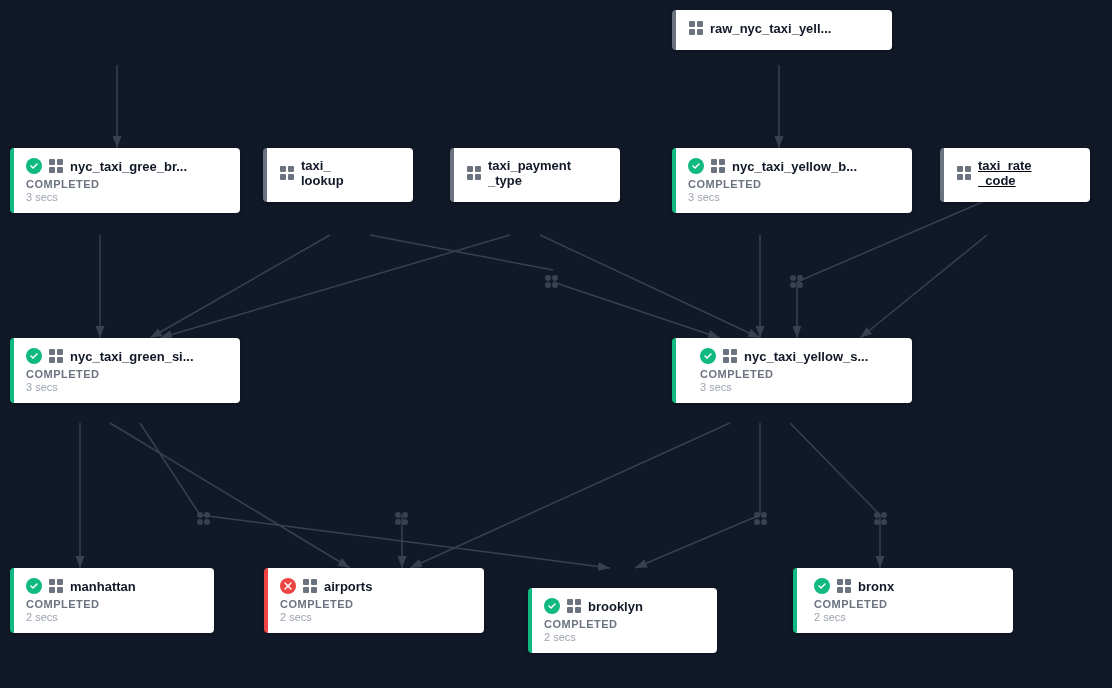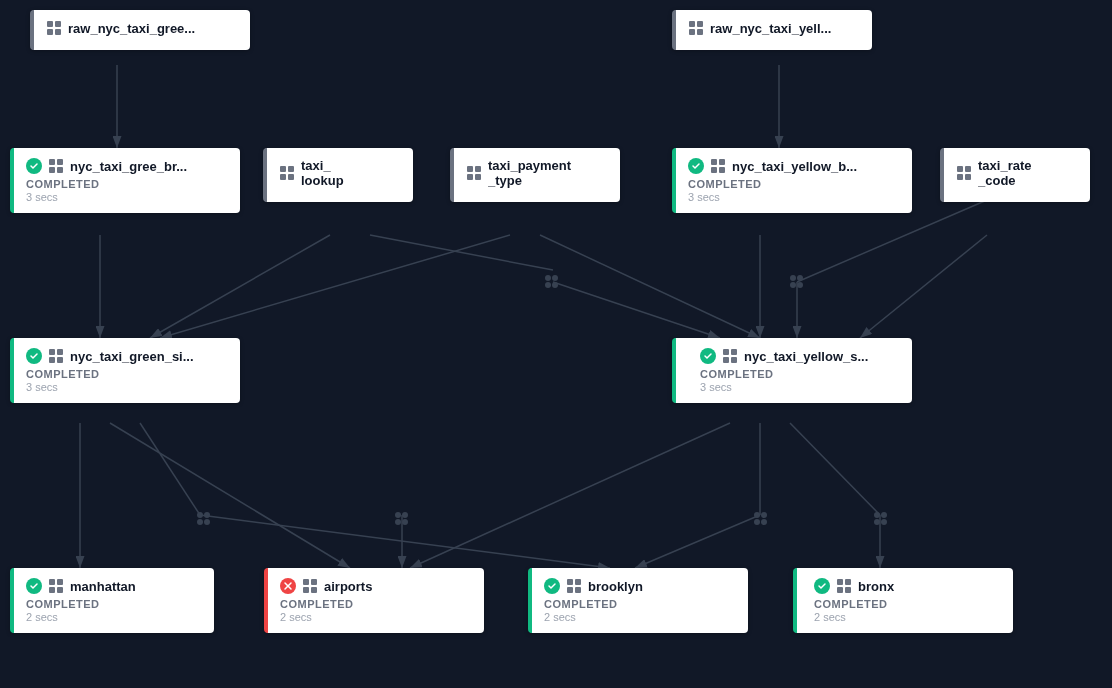--- a/index.html
+++ b/index.html
@@ -200,35 +200,22 @@
 
     <circle cx="398" cy="515" r="3" fill="#374151"></circle>
     <circle cx="398" cy="522" r="3" fill="#374151"></circle>
     <circle cx="405" cy="515" r="3" fill="#374151"></circle>
     <circle cx="405" cy="522" r="3" fill="#374151"></circle>
 
     <line x1="402" y1="515" x2="402" y2="568" stroke="#374151" stroke-width="1.5" marker-end="url(#arrowhead)"></line>
 
   </svg>
 
-  <div class="node dim" style="left:30px; top:10px; width:220px;">
-    <div class="node-header">
-      <div class="node-icon">
-        <div class="grid-icon">
-            <span></span>
-            <span></span>
-            <span></span>
-            <span></span>
-          </div>
-      </div>
-      <span class="node-title">raw_nyc_taxi_gree...</span>
-    </div>
-  </div>
-
-  <div class="node dim" style="left:672px; top:10px; width:200px;">
+
+  <div class="node dim" style="left:672px; top:10px; width:220px;">
     <div class="node-header">
       <div class="node-icon">
         <div class="grid-icon">
             <span></span>
             <span></span>
             <span></span>
             <span></span>
           </div>
       </div>
       <span class="node-title">raw_nyc_taxi_yell...</span>
@@ -298,21 +285,21 @@
             <span></span>
             <span></span>
           </div>
       </div>
       <span class="node-title">nyc_taxi_yellow_b...</span>
     </div>
     <div class="status-badge">COMPLETED</div>
     <div class="duration">3 secs</div>
   </div>
 
-  <div class="node dim" style="left:940px; top:148px; width:150px;">
+  <div class="node dim" style="left:940px; top:148px; width:150px;text-decoration:underline;">
     <div class="node-header">
       <div class="node-icon">
         <div class="grid-icon">
             <span></span>
             <span></span>
             <span></span>
             <span></span>
           </div>
       </div>
       <span class="node-title">taxi_rate<br>_code</span>
@@ -397,21 +384,21 @@
             <span></span>
             <span></span>
           </div>
       </div>
       <span class="node-title">airports</span>
     </div>
     <div class="status-badge">COMPLETED</div>
     <div class="duration">2 secs</div>
   </div>
 
-  <div class="node" style="left:528px; top:568px; width:220px;">
+  <div class="node" style="left:528px; top:588px; width:189px;">
     <div class="node-header">
       <div class="status-icon success">
         <svg viewBox="0 0 10 10">
             <polyline points="2,5 4,7 8,3" stroke="white" stroke-width="1.5" fill="none" stroke-linecap="round"></polyline>
           </svg>
       </div>
       <div class="node-icon">
         <div class="grid-icon">
             <span></span>
             <span></span>

